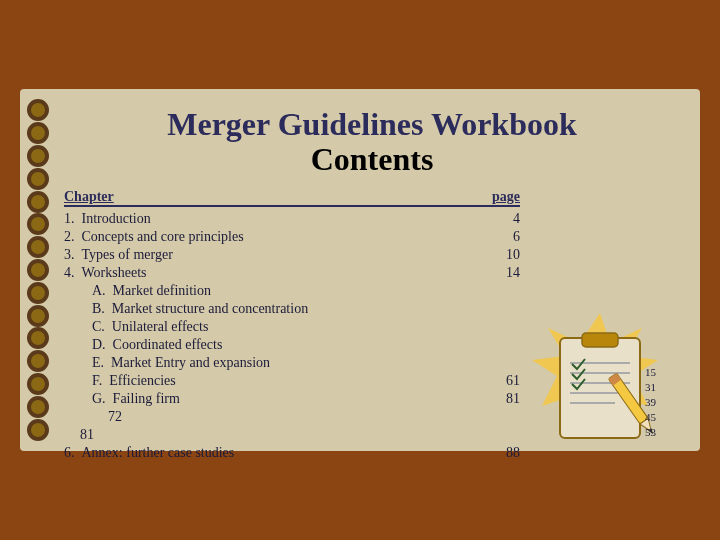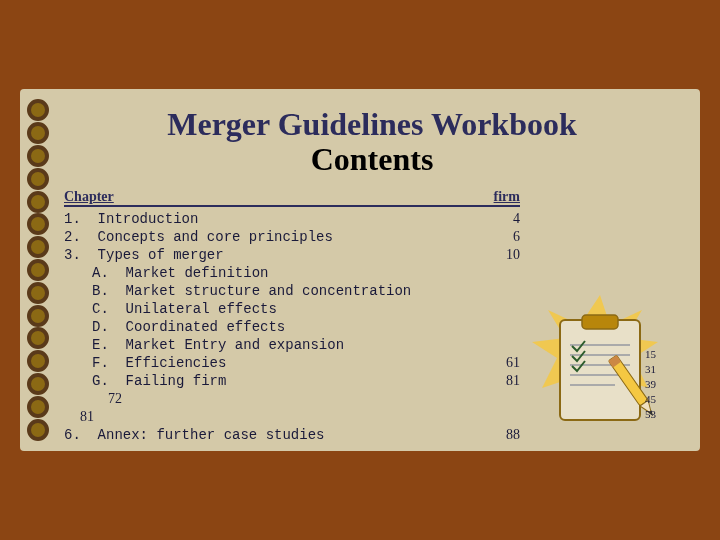--- a/index.html
+++ b/index.html
@@ -106,21 +106,20 @@
     .toc-row {
       display: flex;
       justify-content: space-between;
       align-items: baseline;
       margin-bottom: 2px;
     }
 
     .toc-text {
       font-size: 14px;
       color: #1a1a3a;
-      font-family: Liberation Mono, monospace;
     }
 
     .toc-page {
       font-size: 14px;
       color: #1a1a3a;
       min-width: 30px;
       text-align: right;
     }
 
     .toc-sub-row {
@@ -165,34 +164,38 @@
     <div class="title-block">
       <div class="title-line1">Merger Guidelines Workbook</div>
       <div class="title-line2">Contents</div>
     </div>
 
     <div class="toc-section">
       <div class="toc-left">
 
         <div class="chapter-header">
           <span>Chapter</span>
-          <span>firm</span>
+          <span>page</span>
         </div>
 
         <div class="toc-row">
           <span class="toc-text">1.&nbsp;&nbsp;Introduction</span>
           <span class="toc-page">4</span>
         </div>
         <div class="toc-row">
           <span class="toc-text">2.&nbsp;&nbsp;Concepts and core principles</span>
           <span class="toc-page">6</span>
         </div>
         <div class="toc-row">
           <span class="toc-text">3.&nbsp;&nbsp;Types of merger</span>
           <span class="toc-page">10</span>
+        </div>
+        <div class="toc-row">
+          <span class="toc-text">4.&nbsp;&nbsp;Worksheets</span>
+          <span class="toc-page">14</span>
         </div>
 
         <div class="toc-sub-row">
           <span class="toc-text">A.&nbsp; Market definition</span>
           <span class="toc-page"></span>
         </div>
         <div class="toc-sub-row">
           <span class="toc-text">B.&nbsp; Market structure and concentration</span>
           <span class="toc-page"></span>
         </div>

